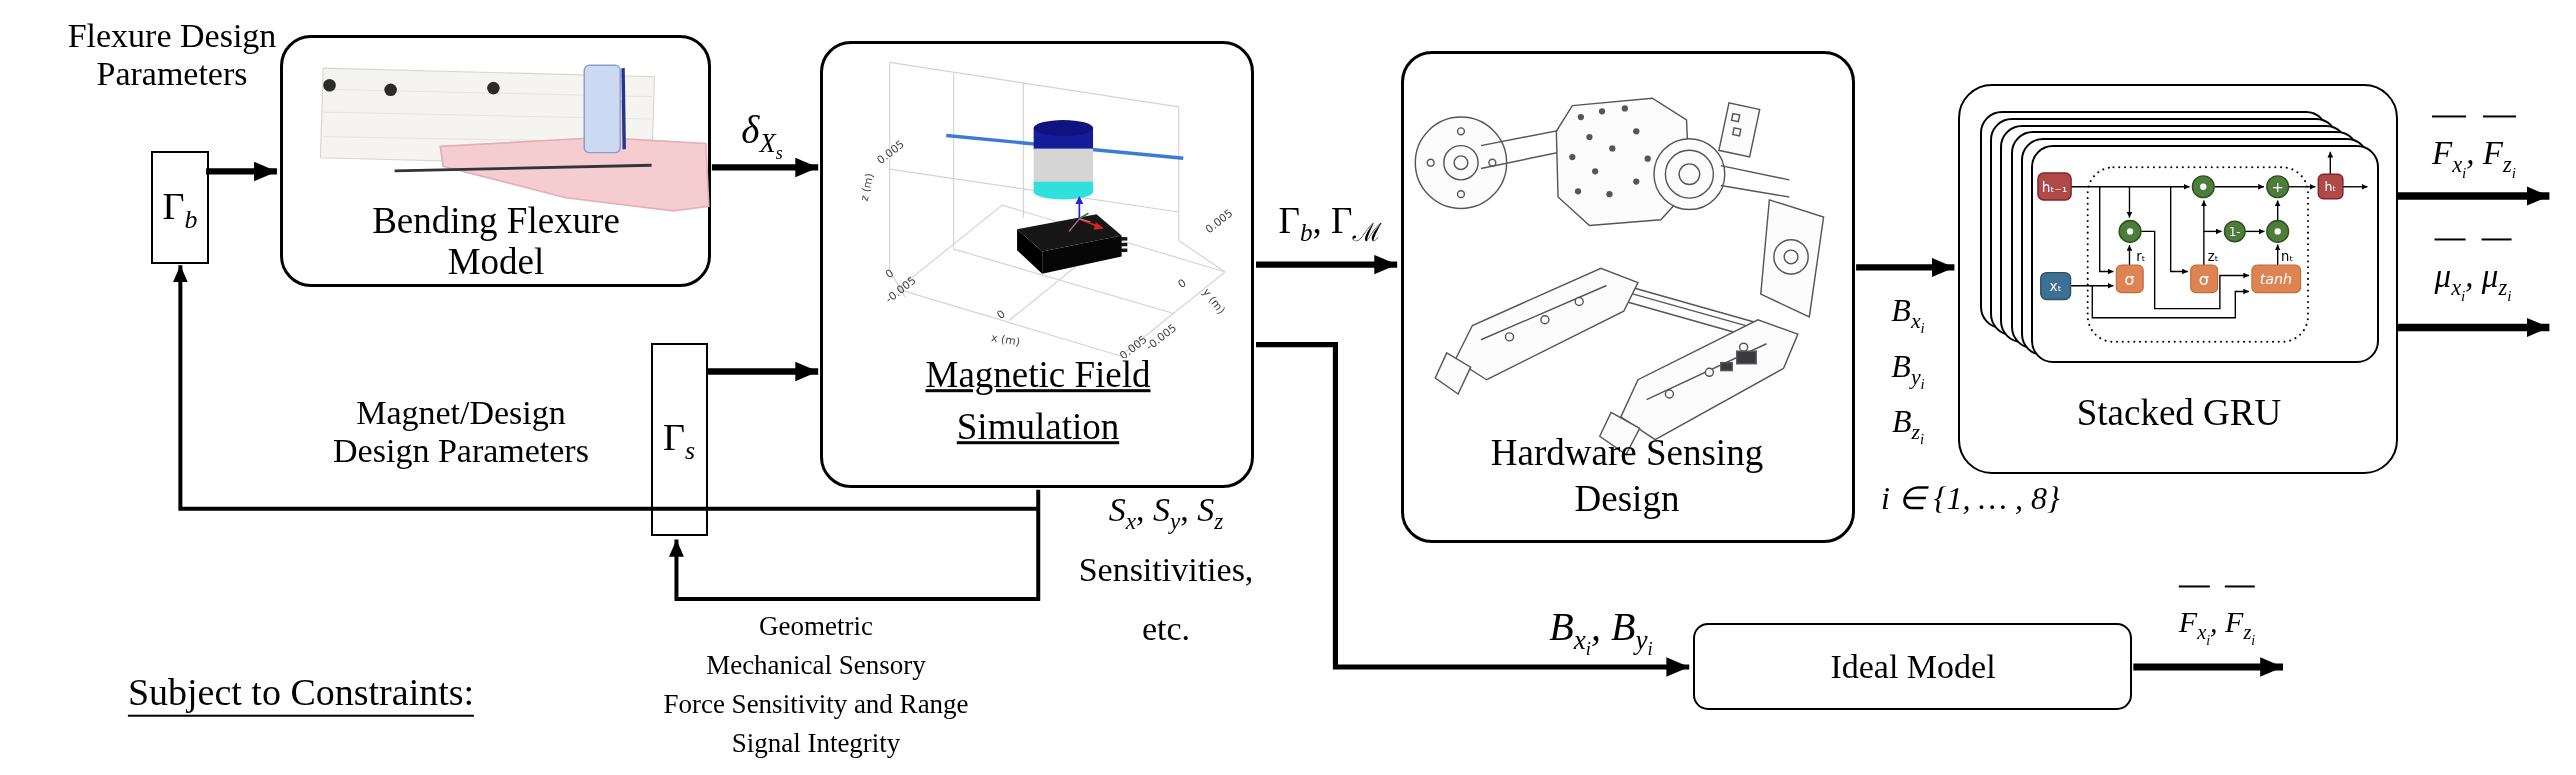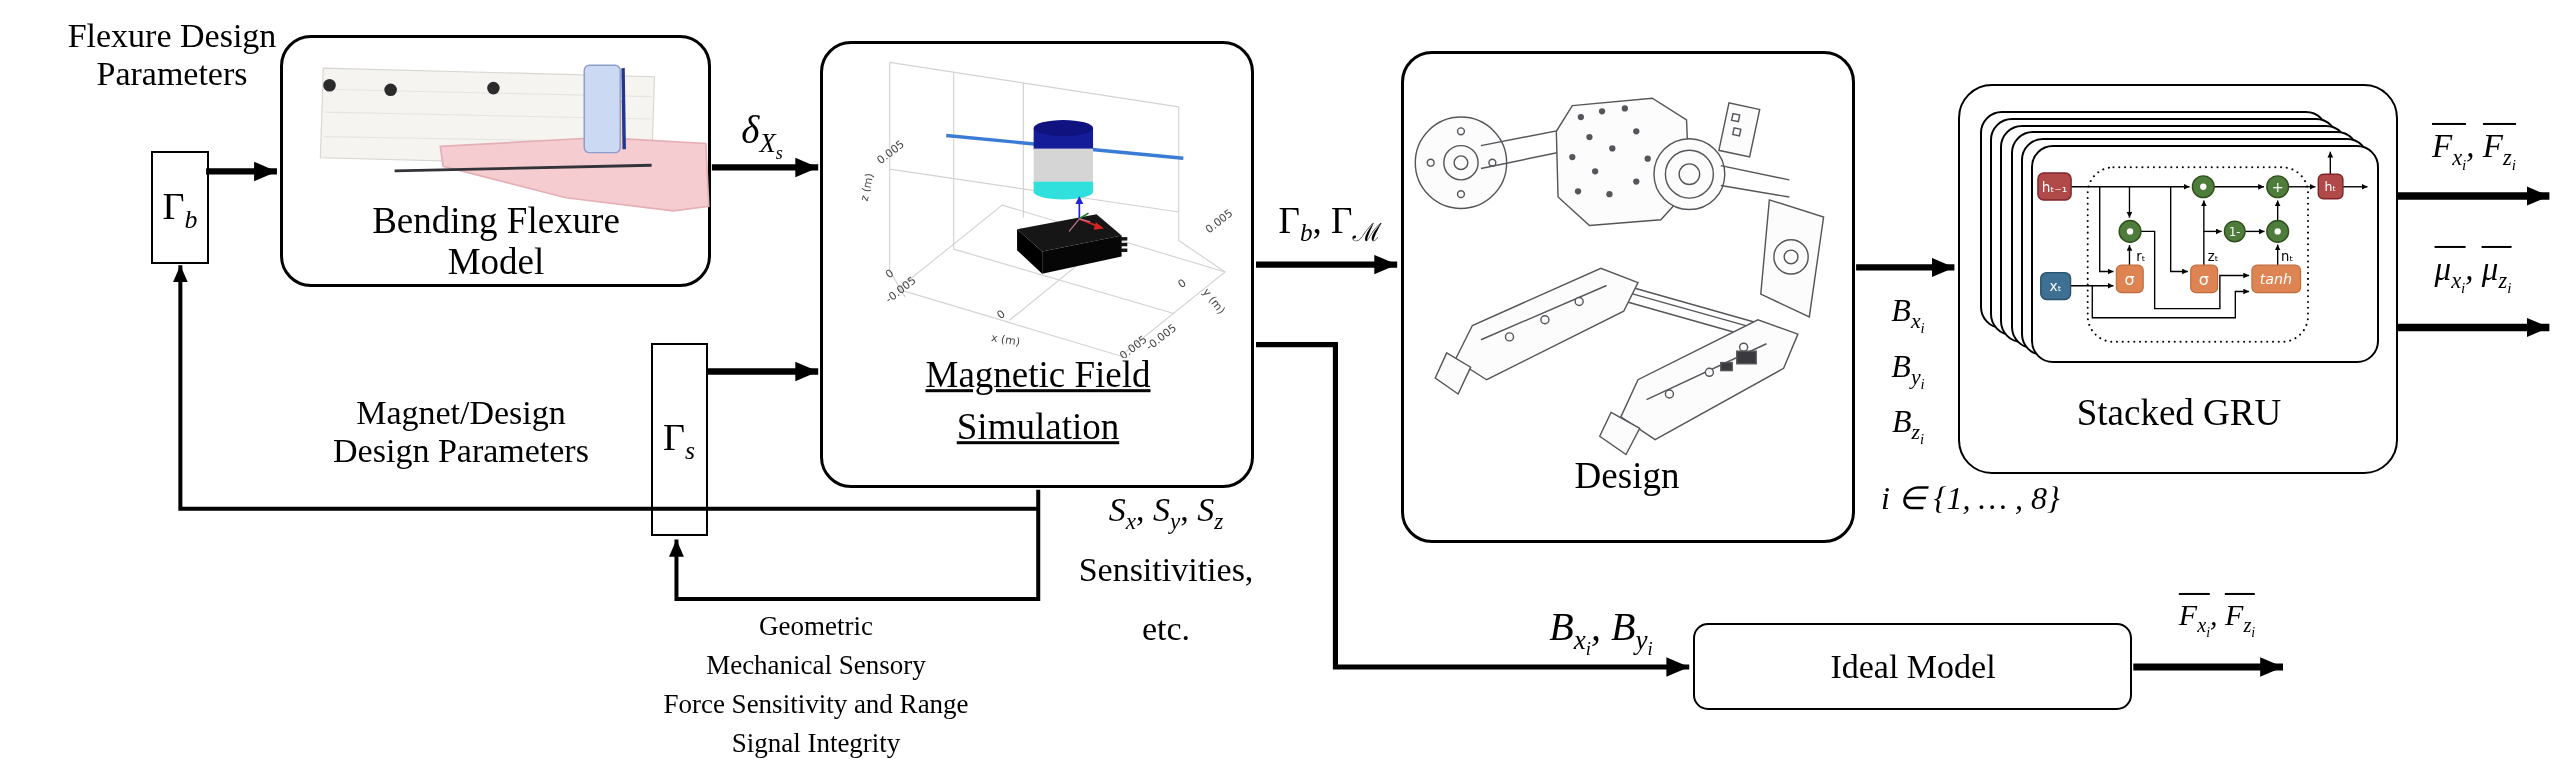--- a/index.html
+++ b/index.html
@@ -6,21 +6,21 @@
   #canvas{position:relative;width:2576px;height:775px;background:#fff;overflow:hidden;
           font-family:"Liberation Serif",serif;color:#000;}
   .abs{position:absolute;}
   .ctr{transform:translate(-50%,-50%);text-align:center;white-space:nowrap;}
   .box{position:absolute;border:3.4px solid #000;border-radius:31px;background:transparent;}
   .pbox{position:absolute;border:2.9px solid #000;background:transparent;}
   .lbl{font-family:"Liberation Serif",serif;line-height:1.12;}
   .math{font-family:"Liberation Serif",serif;}
   .it{font-style:italic;}
   sub{font-size:68%;line-height:0;}
-  .ov{display:inline-block;border-top:2.3px solid #000;padding-top:3px;}
+  .ov{display:inline-block;border-top:2.3px solid #000;padding-top:18px;}
   .card{position:absolute;width:344px;height:214px;background:#fff;border:2.3px solid #000;border-radius:22px;}
   .underl{border-bottom:2.3px solid #000;padding-bottom:2.3px;}
   svg{position:absolute;left:0;top:0;}
   svg text{font-family:"DejaVu Sans",sans-serif;}
 </style>
 </head>
 <body>
 
 <div id="canvas">
 
@@ -219,20 +219,21 @@
       <line x1="430" y1="610" x2="640" y2="512"></line>
       <circle cx="470" cy="600" r="7"></circle>
         <circle cx="540" cy="562" r="7"></circle>
         <circle cx="600" cy="518" r="7"></circle>
       <polygon points="368,632 418,660 394,706 348,674"></polygon>
       <rect x="588" y="525" width="34" height="22" fill="#3a3a3e"></rect>
       <rect x="560" y="545" width="20" height="14" fill="#3a3a3e"></rect>
     </g>
   </svg>
   <div class="abs ctr lbl" style="left:1627px;top:476px;font-size:37px;line-height:1.25;">
+    <div>Hardware Sensing</div>
     <div>Design</div>
   </div>
 
   <div class="abs ctr math it" style="left:1908px;top:310px;font-size:32px;">
     <span>B</span><sub><span>x</span><sub><span>i</span></sub></sub>
   </div>
   <div class="abs ctr math it" style="left:1908px;top:366px;font-size:32px;">
     <span>B</span><sub><span>y</span><sub><span>i</span></sub></sub>
   </div>
   <div class="abs ctr math it" style="left:1908px;top:421px;font-size:32px;">
@@ -307,20 +308,23 @@
 
   <div class="abs ctr lbl" style="left:2179px;top:413px;font-size:37px;">Stacked GRU</div>
 
   <div class="abs ctr math it" style="left:2474px;top:144px;font-size:33px;">
     <span class="ov"><span>F</span><sub><span>x</span><sub><span>i</span></sub></sub></span><span>, </span><span class="ov"><span>F</span><sub><span>z</span><sub><span>i</span></sub></sub></span>
   </div>
   <div class="abs ctr math it" style="left:2473px;top:267px;font-size:33px;">
     <span class="ov"><span>μ</span><sub><span>x</span><sub><span>i</span></sub></sub></span><span>, </span><span class="ov"><span>μ</span><sub><span>z</span><sub><span>i</span></sub></sub></span>
   </div>
 
+  <div class="abs ctr lbl" style="left:301px;top:692px;font-size:38px;">
+    <span class="underl">Subject to Constraints:</span>
+  </div>
   <div class="abs ctr lbl" style="left:816px;top:685px;font-size:27px;line-height:1.45;">
     <div>Geometric</div>
     <div>Mechanical Sensory</div>
     <div>Force Sensitivity and Range</div>
     <div>Signal Integrity</div>
   </div>
 
   <div class="abs ctr math it" style="left:1601px;top:626px;font-size:40px;">
     <span>B</span><sub><span>x</span><sub><span>i</span></sub></sub><span>, </span><span>B</span><sub><span>y</span><sub><span>i</span></sub></sub>
   </div>

